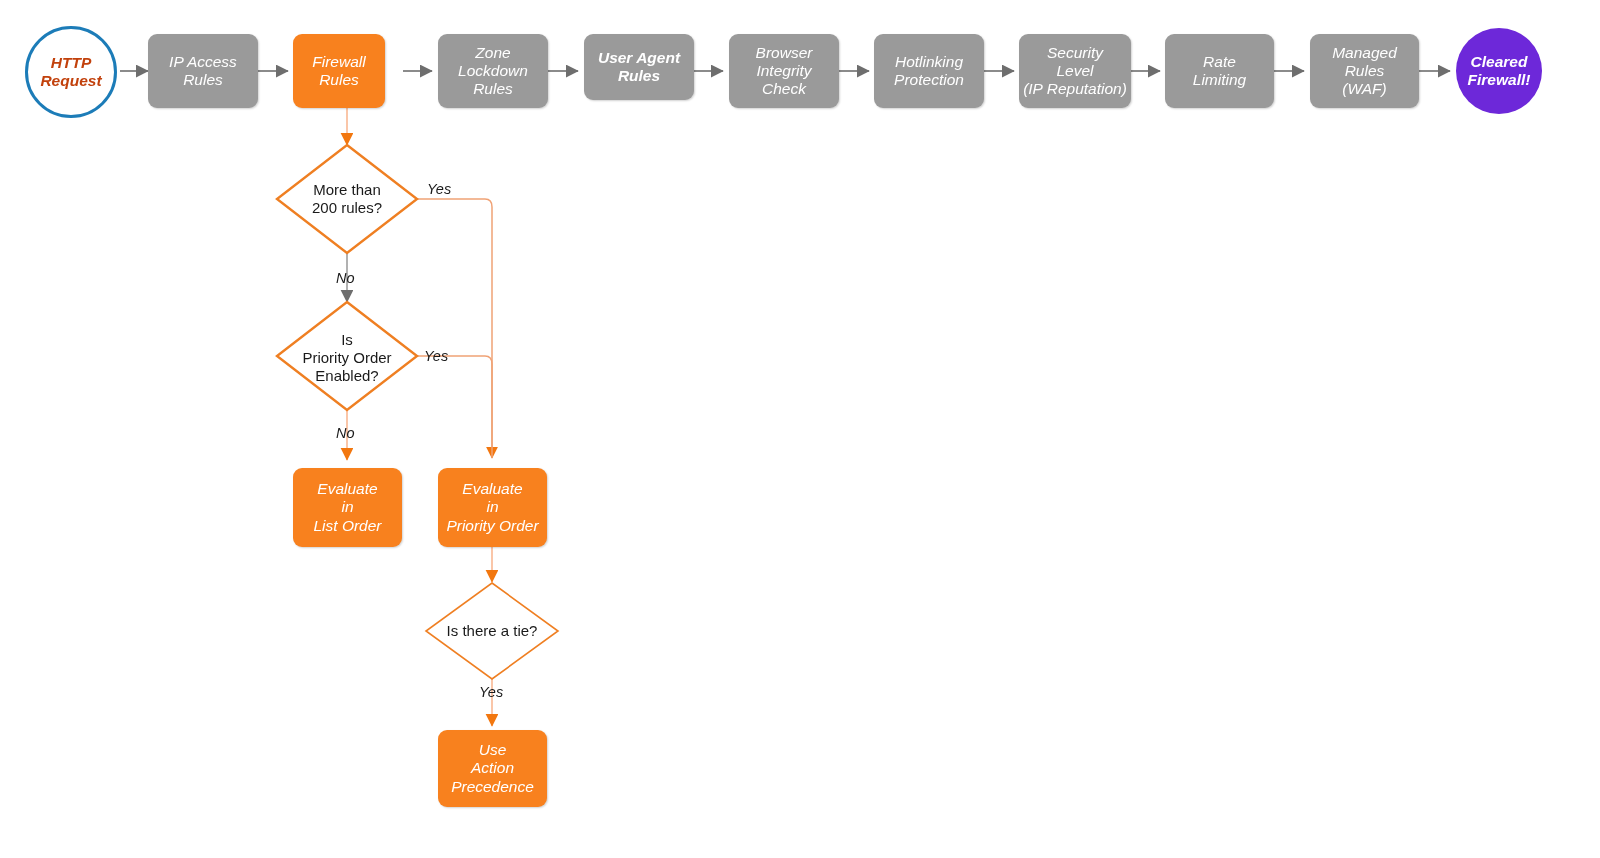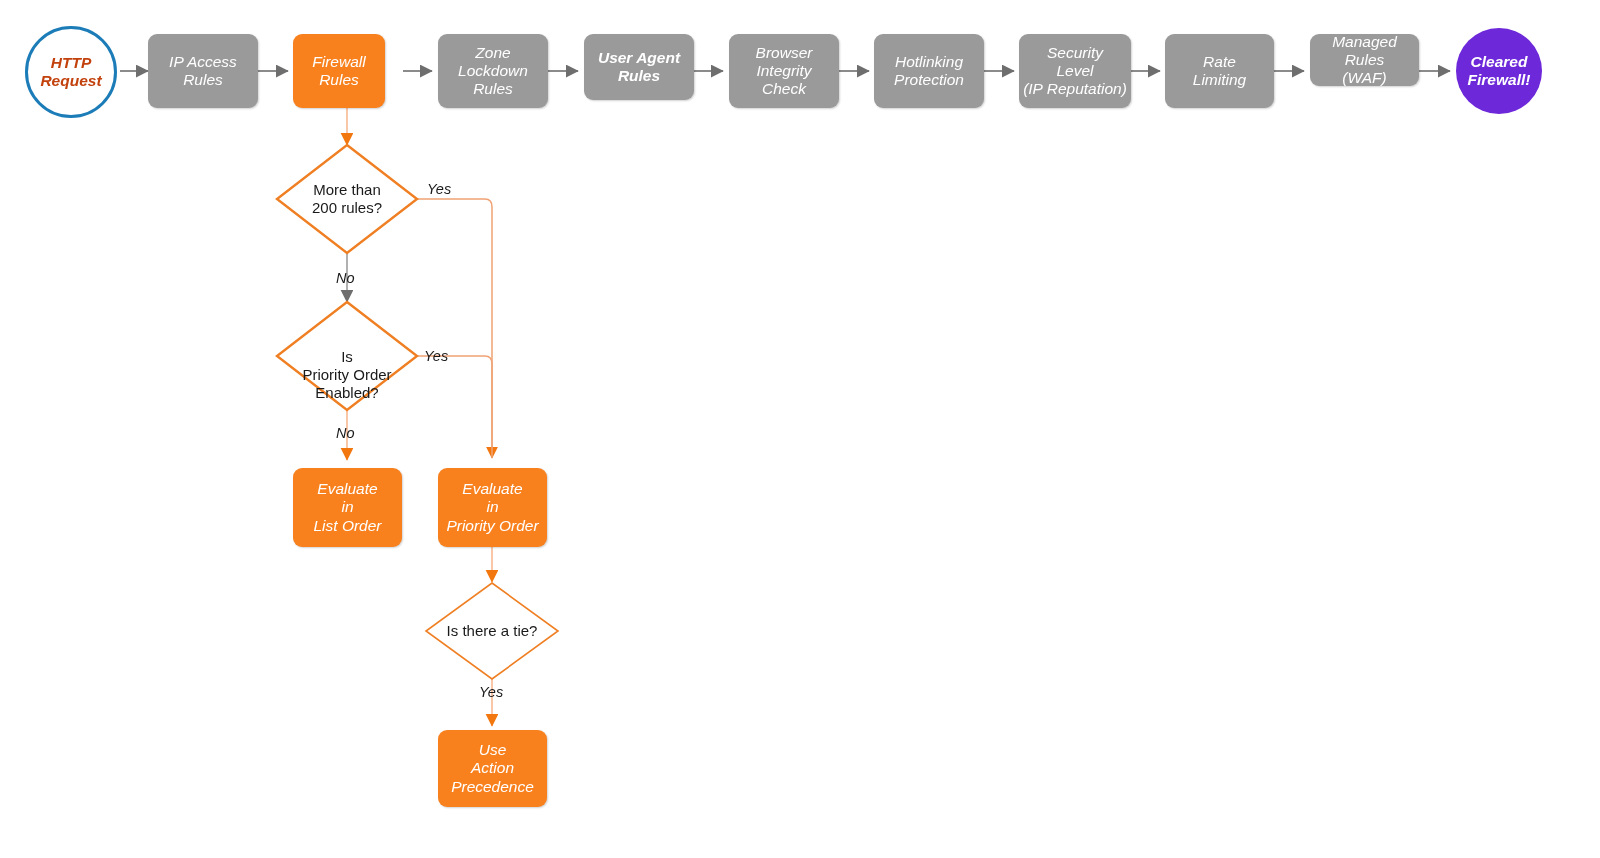--- a/index.html
+++ b/index.html
@@ -179,37 +179,37 @@
     <span>Security
 Level
 (IP Reputation)</span>
   </div>
 
   <div class="node proc gray" style="left:1165px; top:34px; width:109px; height:74px;">
     <span>Rate
 Limiting</span>
   </div>
 
-  <div class="node proc gray" style="left:1310px; top:34px; width:109px; height:52px;">
+  <div class="node proc gray" style="left:1310px; top:34px; width:109px; height:74px;">
     <span>Managed
 Rules
 (WAF)</span>
   </div>
 
   <div class="node term end" style="left:1456px; top:28px; width:86px; height:86px;">
     <span>Cleared
 Firewall!</span>
   </div>
 
   <div class="diamond-label" style="left:277px; top:169px; width:140px; height:60px;">
     <span>More than
 200 rules?</span>
   </div>
 
-  <div class="diamond-label" style="left:272px; top:340px; width:150px; height:70px;">
+  <div class="diamond-label" style="left:272px; top:323px; width:150px; height:70px;">
     <span>Is
 Priority Order
 Enabled?</span>
   </div>
 
   <div class="diamond-label" style="left:422px; top:613px; width:140px; height:36px;text-align:center;">
     <span>Is there a tie?</span>
   </div>
 
   <div class="node proc orange" style="left:293px; top:468px; width:109px; height:79px;">

